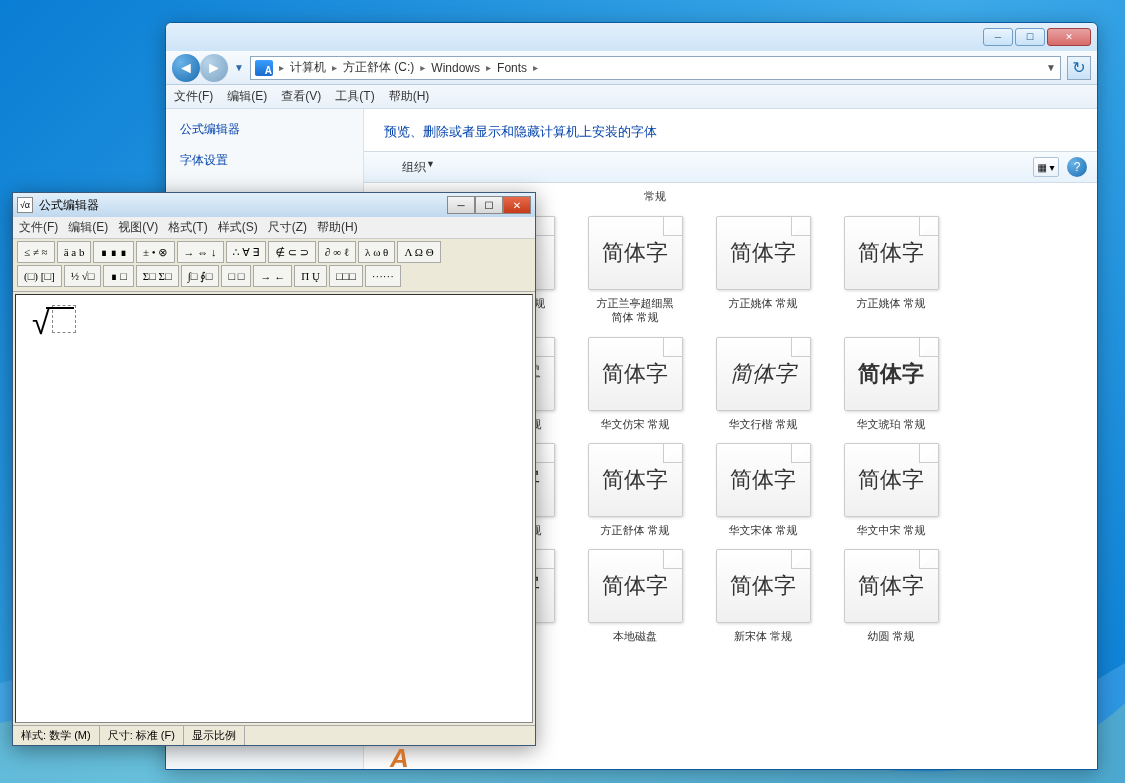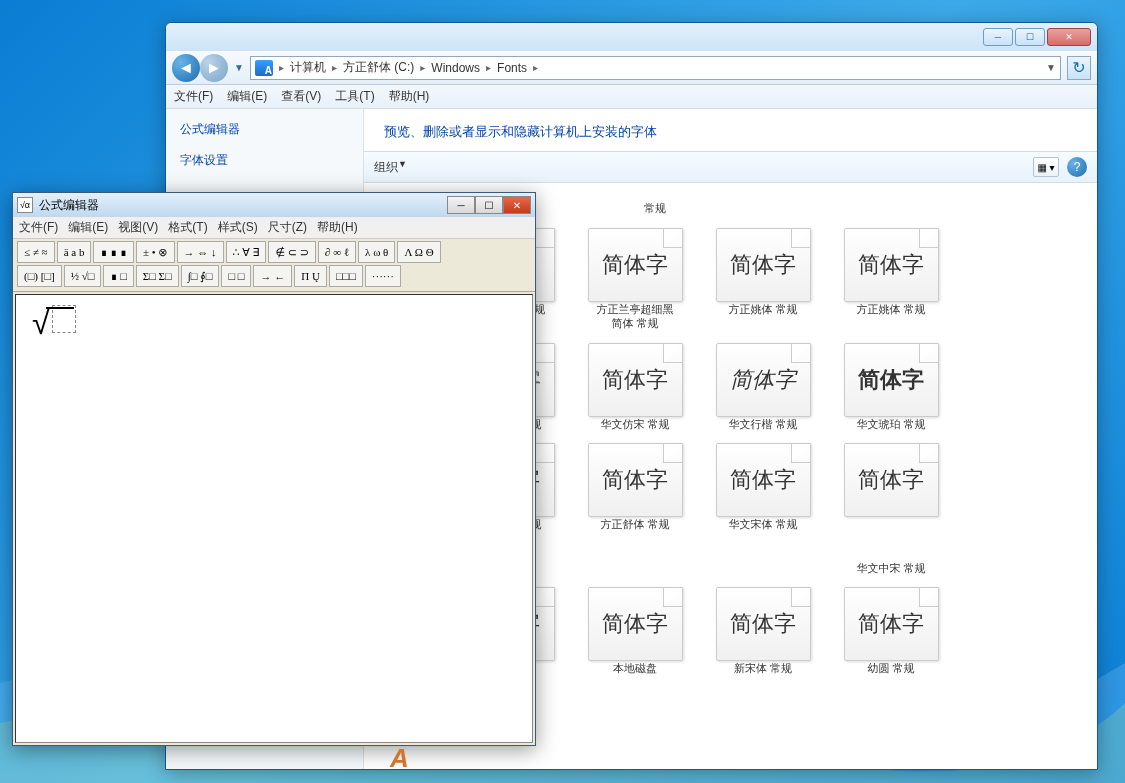--- a/index.html
+++ b/index.html
@@ -30,28 +30,28 @@
 .menubar { height: 24px; background: linear-gradient(#f4f8fc, #e8f0f9); display: flex; align-items: center; padding: 0 8px; gap: 14px; border-bottom: 1px solid #d0dce8; }
 .menu-item { font-size: 12px; color: #333; cursor: pointer; }
 
 .explorer-body { flex: 1; display: flex; overflow: hidden; }
 .sidebar { width: 198px; background: #f5f9fc; border-right: 1px solid #d8e2ec; padding: 12px 14px; }
 .sidebar-link { font-size: 12px; color: #0645ad; margin-bottom: 14px; cursor: pointer; }
 
 .content { flex: 1; display: flex; flex-direction: column; overflow: hidden; }
 .content-header { padding: 14px 20px 10px; font-size: 13px; color: #0645ad; }
 .toolbar { height: 32px; background: linear-gradient(#f7fbfe, #e8f2fb); border-top: 1px solid #d0dce8; border-bottom: 1px solid #d0dce8; display: flex; align-items: center; justify-content: space-between; padding: 0 10px; }
-.org-btn { font-size: 12px; color: #333; cursor: pointer; display: flex; align-items: flex-start; gap: 0; }
+.org-btn { font-size: 12px; color: #333; cursor: pointer; display: flex; align-items: flex-start; gap: 0; margin-left: 28px; }
 .toolbar-right { display: flex; gap: 8px; align-items: center; }
 .view-btn { width: 26px; height: 20px; border: 1px solid #b0c4d8; background: linear-gradient(#fff, #eaf2fa); border-radius: 2px; cursor: pointer; display: flex; align-items: center; justify-content: center; font-size: 10px; }
 .help-btn { width: 20px; height: 20px; border-radius: 50%; background: radial-gradient(circle at 30% 30%, #6bb4e8, #1a6bb0); color: white; font-size: 12px; display: flex; align-items: center; justify-content: center; cursor: pointer; }
 
-.font-grid { flex: 1; overflow-y: auto; padding: 18px 20px; }
+.font-grid { flex: 1; overflow-y: auto; padding: 6px 20px; }
 .font-row { display: flex; gap: 22px; margin-bottom: 12px; }
-.font-cell { width: 106px; display: flex; flex-direction: column; align-items: center; }
+.font-cell { width: 106px; display: flex; flex-direction: column; align-items: center; gap: 6px; }
 .font-preview { width: 95px; height: 74px; background: linear-gradient(#fff, #f0f0f0); border: 1px solid #ccc; border-radius: 2px; display: flex; align-items: center; justify-content: center; font-size: 22px; color: #333; position: relative; box-shadow: 1px 1px 3px rgba(0,0,0,0.15); }
 .font-preview.fold { border-top-right-radius: 0; }
 .font-preview.fold::before { content: ''; position: absolute; top: 0; right: 0; width: 18px; height: 18px; background: linear-gradient(135deg, #fff 50%, transparent 50%); border-left: 1px solid #ccc; border-bottom: 1px solid #ccc; }
 .font-label { font-size: 11px; color: #333; text-align: center; line-height: 1.3; }
 .font-row.header-row .font-label-h { font-size: 11px; color: #333; text-align: center; width: 106px; }
 
 
 .formula-win { position: absolute; left: 12px; top: 192px; width: 524px; height: 554px; background: #ece9d8; border: 1px solid #3a5a7c; box-shadow: 0 4px 20px rgba(0,0,0,0.4); display: flex; flex-direction: column; }
 .fw-title { height: 24px; background: linear-gradient(#e4f0fb, #c0d8ee); display: flex; align-items: center; justify-content: space-between; padding: 0 4px; }
 .fw-title-left { display: flex; align-items: center; gap: 6px; font-size: 12px; }
@@ -199,21 +199,21 @@
               <div class="font-cell">
                 <div class="font-preview fold" style=";font-weight:300">简体字</div>
                 <div class="font-label" style="white-space: pre-line;">方正舒体 常规</div>
               </div>
               <div class="font-cell">
                 <div class="font-preview fold" style=";font-family:cursive">简体字</div>
                 <div class="font-label" style="white-space: pre-line;">华文宋体 常规</div>
               </div>
               <div class="font-cell">
                 <div class="font-preview fold">简体字</div>
-                <div class="font-label" style="white-space: pre-line; margin-top: 44px;">华文中宋 常规</div>
+                <div class="font-label" style="white-space: pre-line;">华文中宋 常规</div>
               </div>
             </div>
             <div class="font-row">
               <div class="font-cell" style="margin-left: -58px;">
                 <div class="font-preview fold" style="width: 48px; overflow: hidden; justify-content: flex-end;">本字</div>
                 <div class="font-label" style="white-space: pre-line;"></div>
               </div>
               <div class="font-cell">
                 <div class="font-preview fold">简体字</div>
                 <div class="font-label" style="white-space: pre-line;">宋体 常规</div>
@@ -282,19 +282,30 @@
         <div class="fw-tool">Π Ų</div>
         <div class="fw-tool">□□□</div>
         <div class="fw-tool">······</div>
       </div>
   </div>
   <div class="fw-canvas">
     <div class="formula">
       <span class="sqrt-sym">√<span class="sqrt-box"></span></span>
     </div>
   </div>
+  <div class="fw-status">
+    <div class="fw-status-cell">
+      <span>样式:</span>&nbsp;<span>数学 (M)</span>
+    </div>
+    <div class="fw-status-cell">
+      <span>尺寸:</span>&nbsp;<span>标准 (F)</span>
+    </div>
+    <div class="fw-status-cell">
+      <span>显示比例</span>
+    </div>
+  </div>
 </div>
 
 <div class="taskbar-icon">
   <svg viewBox="0 0 32 32">
       <text x="4" y="26" font-size="26" font-family="Georgia" fill="#d4742a" font-weight="bold" font-style="italic">A</text>
     </svg>
 </div>
 
 </body></html>

